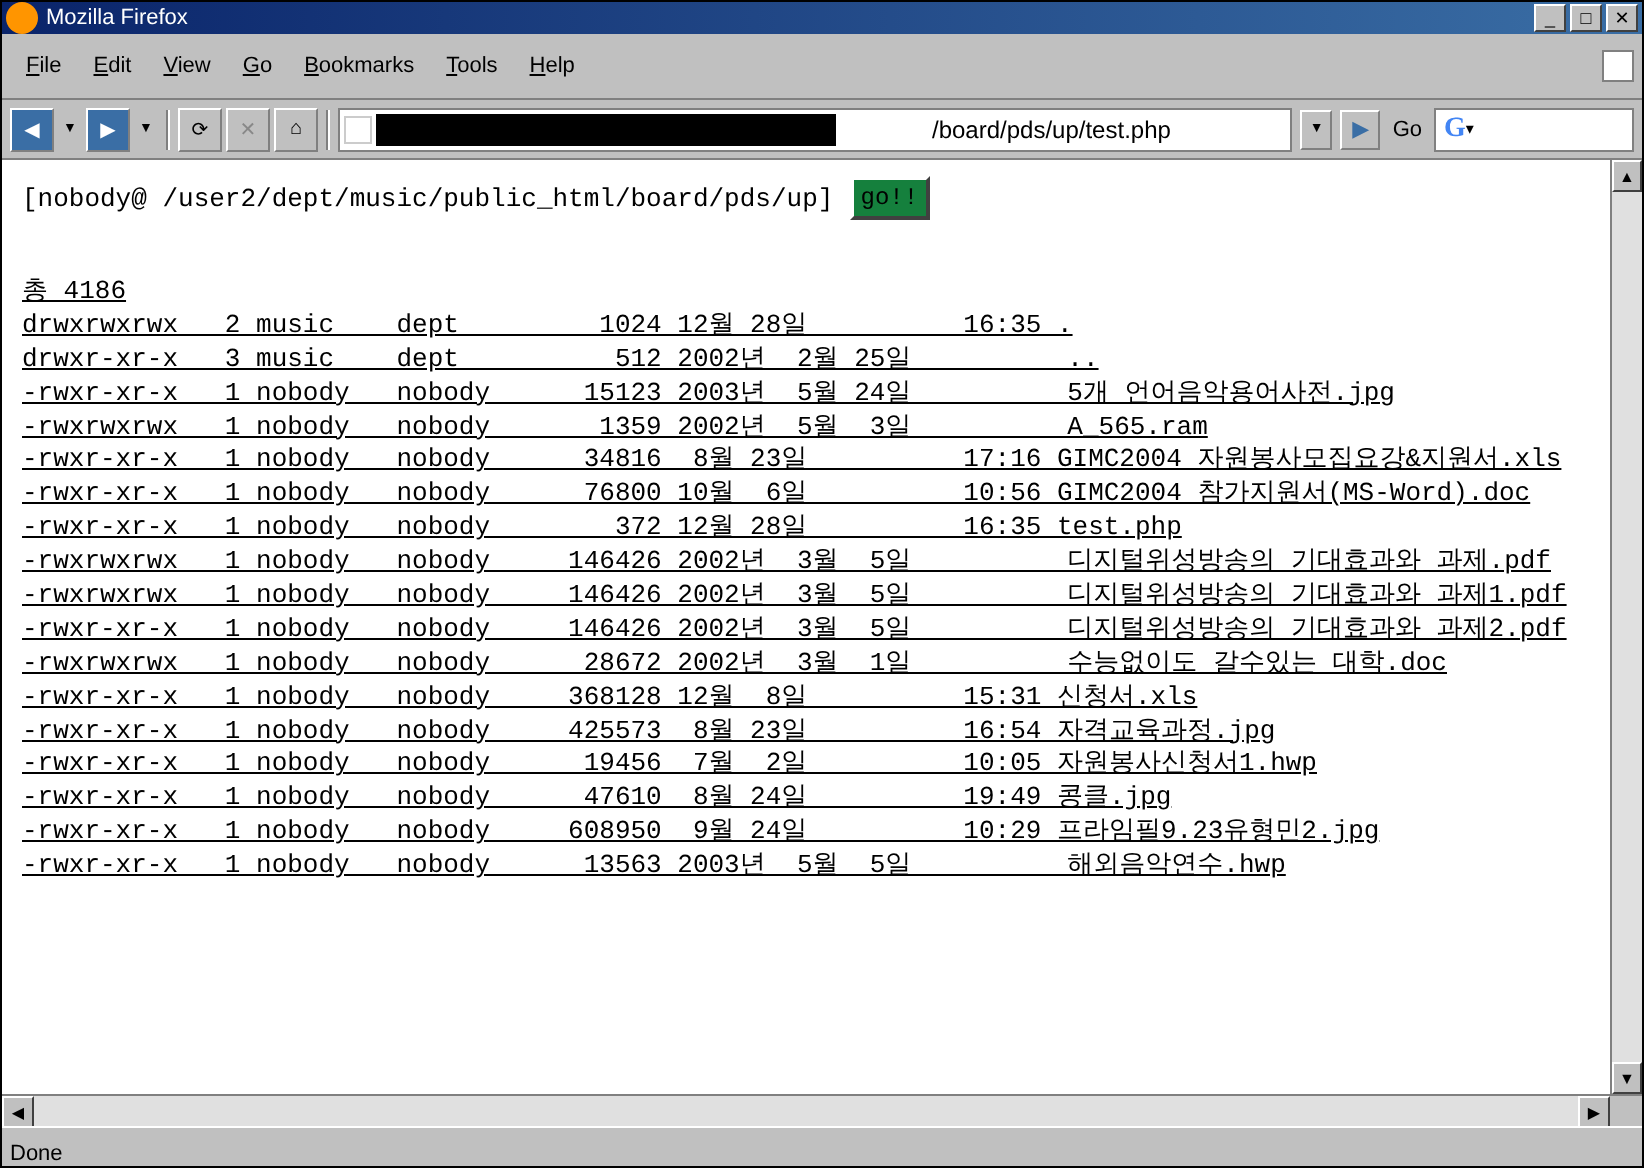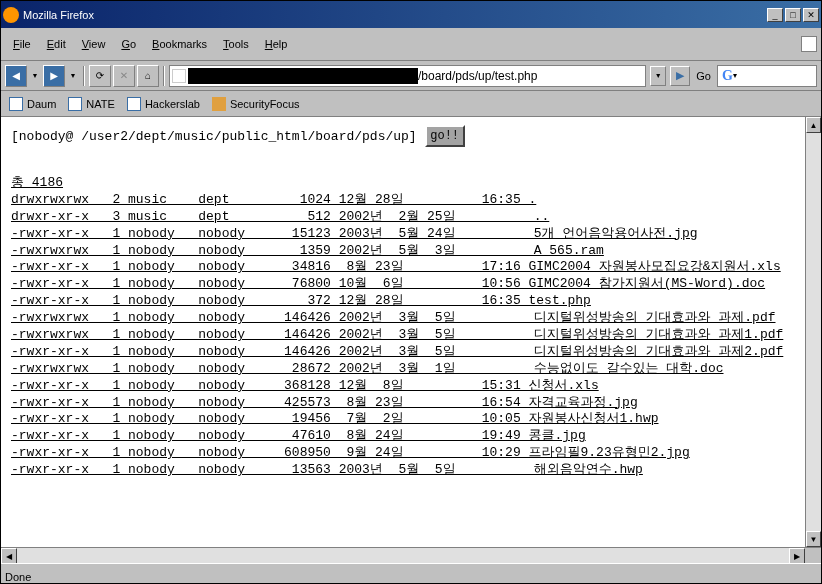--- a/index.html
+++ b/index.html
@@ -1,48 +1,48 @@
 <!DOCTYPE html>
 <html><head>
 <meta charset="utf-8">
 <style>
 * { margin: 0; padding: 0; box-sizing: border-box; }
 body { font-family: Tahoma, sans-serif; font-size: 11px; background: #c0c0c0; width: 822px; height: 584px; overflow: hidden; }
 .window { border: 1px solid #000; width: 822px; height: 584px; display: flex; flex-direction: column; }
-.titlebar { background: linear-gradient(to right, #0a246a, #3a6ea5); height: 27px; display: flex; align-items: center; padding: 0 2px; }
+.titlebar { background: linear-gradient(to right, #0a246a, #3a6ea5); height: 16px; display: flex; align-items: center; padding: 0 2px; }
 .titlebar-icon { width: 16px; height: 16px; background: #ff9500; border-radius: 8px; margin-right: 4px; display: flex; align-items: center; justify-content: center; }
 .titlebar-text { color: #fff; font-size: 11px; flex: 1; }
 .window-controls { display: flex; gap: 2px; }
 .window-btn { width: 16px; height: 14px; background: #c0c0c0; border: 1px solid #fff; border-right-color: #404040; border-bottom-color: #404040; display: flex; align-items: center; justify-content: center; font-size: 9px; font-family: Arial; cursor: pointer; }
 .menubar { background: #c0c0c0; height: 20px; display: flex; align-items: center; padding: 16px 4px; border-bottom: 1px solid #808080; }
 .menu-item { padding: 2px 8px; cursor: pointer; }
 .menu-item u { text-decoration: underline; }
 .menubar-end { margin-left: auto; width: 16px; height: 16px; border: 1px solid #808080; background: #fff; }
 .toolbar { background: #c0c0c0; height: 30px; display: flex; align-items: center; padding: 2px 4px; border-bottom: 1px solid #808080; gap: 2px; }
 .tool-btn { width: 22px; height: 22px; background: #c0c0c0; border: 1px solid #fff; border-right-color: #808080; border-bottom-color: #808080; display: flex; align-items: center; justify-content: center; cursor: pointer; font-size: 10px; }
 .dropdown-arrow { width: 12px; height: 22px; display: flex; align-items: center; justify-content: center; font-size: 7px; }
 .sep { width: 2px; height: 20px; border-left: 1px solid #808080; border-right: 1px solid #fff; margin: 0 2px; }
 .url-bar { flex: 1; height: 22px; background: #fff; border: 1px solid #808080; display: flex; align-items: center; padding: 0 2px; }
 .url-icon { width: 14px; height: 14px; background: #fff; border: 1px solid #ccc; margin-right: 2px; }
 .url-black { background: #000; color: #000; height: 16px; flex-shrink: 0; }
-.url-text { font-size: 12px; font-family: Arial; }
+.url-text { font-size: 12px; font-family: Arial; padding-left: 48px; }
 .url-drop { width: 16px; height: 20px; background: #c0c0c0; border: 1px solid #fff; border-right-color: #808080; border-bottom-color: #808080; display: flex; align-items: center; justify-content: center; font-size: 7px; margin-left: 2px; }
 .go-btn { width: 20px; height: 20px; background: #c0c0c0; border: 1px solid #fff; border-right-color: #808080; border-bottom-color: #808080; display: flex; align-items: center; justify-content: center; margin-left: 2px; cursor: pointer; }
 .go-label { margin: 0 4px; font-size: 11px; }
 .search-box { width: 100px; height: 22px; background: #fff; border: 1px solid #808080; display: flex; align-items: center; padding: 0 4px; }
 .bookmark-bar { background: #c0c0c0; height: 26px; display: flex; align-items: center; padding: 0 8px; gap: 12px; border-bottom: 1px solid #808080; }
 .bookmark-item { display: flex; align-items: center; gap: 4px; cursor: pointer; font-size: 11px; }
 .bm-icon { width: 14px; height: 14px; border: 1px solid #3a6ea5; background: #fff; }
 .bm-icon2 { width: 14px; height: 14px; background: #e0a040; }
 .content-area { flex: 1; background: #fff; display: flex; overflow: hidden; }
 .content-inner { flex: 1; padding: 8px 10px; font-family: "Courier New", monospace; font-size: 13px; overflow: hidden; }
 .prompt-line { display: flex; align-items: center; gap: 4px; margin-bottom: 28px; }
 .prompt-text { font-family: "Courier New", monospace; font-size: 13px; }
 .cmd-input { width: 290px; height: 20px; border: 1px solid #808080; border-top-color: #404040; border-left-color: #404040; padding: 0 4px; font-family: "Courier New", monospace; font-size: 13px; }
-.go-button { width: 40px; height: 22px; background: #a3a3a3; border: 2px solid #fff; border-right-color: #404040; border-bottom-color: #404040; font-family: "Courier New", monospace; font-size: 12px; cursor: pointer; margin-left: 4px; }
+.go-button { width: 40px; height: 22px; background: #15803d; border: 2px solid #fff; border-right-color: #404040; border-bottom-color: #404040; font-family: "Courier New", monospace; font-size: 12px; cursor: pointer; margin-left: 4px; }
 .listing { white-space: pre; font-family: "Courier New", monospace; font-size: 13px; line-height: 1.3; text-decoration: underline; }
 .scrollbar-v { width: 16px; background: #c0c0c0; display: flex; flex-direction: column; border-left: 1px solid #808080; }
 .scroll-btn { height: 16px; background: #c0c0c0; border: 1px solid #fff; border-right-color: #404040; border-bottom-color: #404040; display: flex; align-items: center; justify-content: center; font-size: 8px; cursor: pointer; }
 .scroll-track { flex: 1; background: #e0e0e0; }
 .scrollbar-h { height: 16px; background: #c0c0c0; display: flex; border-top: 1px solid #808080; }
 .scroll-track-h { flex: 1; background: #e0e0e0; }
 .scroll-corner { width: 16px; height: 16px; background: #c0c0c0; }
 .statusbar { height: 20px; background: #c0c0c0; border-top: 1px solid #fff; display: flex; align-items: flex-end; padding: 0 4px; font-size: 11px; }
 .google-g { color: #4285f4; font-weight: bold; font-size: 14px; font-family: Georgia; }
 </style>
@@ -88,38 +88,20 @@
     </div>
     <div class="url-drop">▼</div>
     <div class="go-btn" style="color:#3a6ea5">▶</div>
     <span class="go-label">Go</span>
     <div class="search-box">
       <span class="google-g">G</span>
         <span style="font-size:8px">▾</span>
     </div>
   </div>
 
-  <div class="bookmark-bar">
-    <div class="bookmark-item">
-        <div class="bm-icon"></div>
-        <span>Daum</span>
-      </div>
-    <div class="bookmark-item">
-        <div class="bm-icon"></div>
-        <span>NATE</span>
-      </div>
-    <div class="bookmark-item">
-        <div class="bm-icon"></div>
-        <span>Hackerslab</span>
-      </div>
-    <div class="bookmark-item">
-        <div class="bm-icon2"></div>
-        <span>SecurityFocus</span>
-      </div>
-  </div>
 
   <div class="content-area">
     <div class="content-inner">
       <div class="prompt-line">
         <span class="prompt-text">[nobody@ /user2/dept/music/public_html/board/pds/up]</span>
         <button class="go-button">go!!</button>
       </div>
       <div class="listing" id="listing">총 4186
 drwxrwxrwx   2 music    dept         1024 12월 28일          16:35 .
 drwxr-xr-x   3 music    dept          512 2002년  2월 25일          ..

